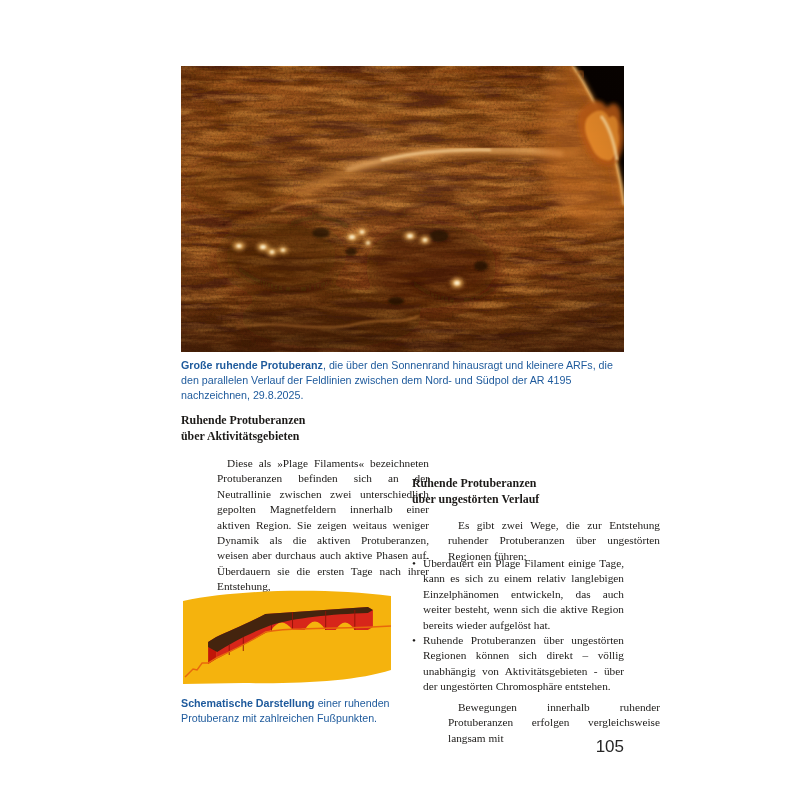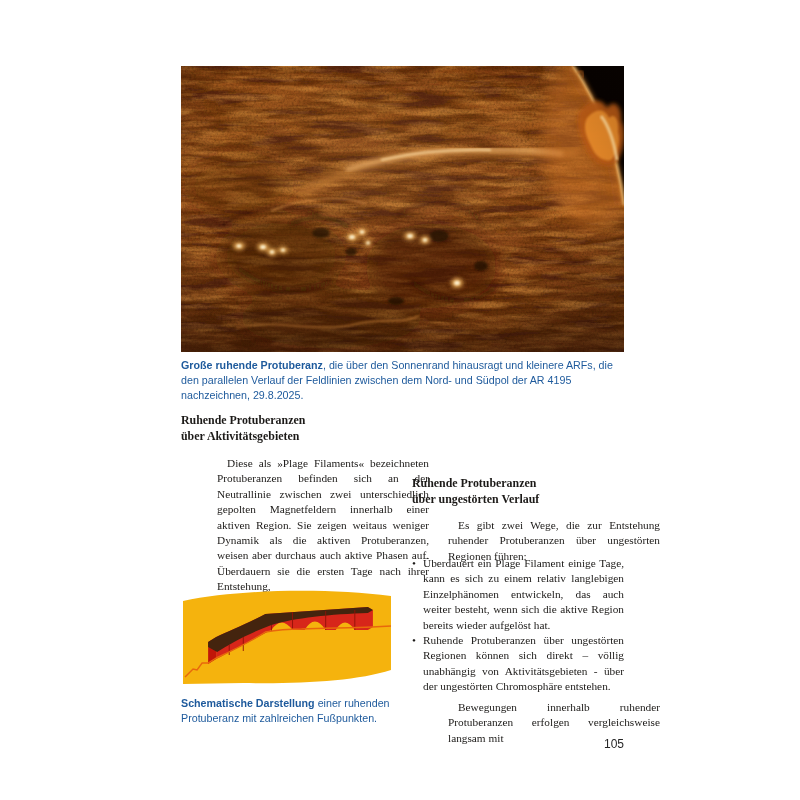--- a/index.html
+++ b/index.html
@@ -45,21 +45,21 @@
   }
   #rc-bullets li { position:relative; padding-left:11px; text-align:justify; hyphens:auto; -webkit-hyphens:auto; }
   #rc-bullets .marker { position:absolute; left:0; top:0; }
 
   #diagram { position:absolute; left:181px; top:585px; width:212px; height:103px; margin:0; }
   #diagram svg { display:block; width:100%; height:100%; }
 
   .pagenum {
     position:absolute; right:176px; top:737;
     top:737px; font-family:"Liberation Sans", sans-serif;
-    font-size:12px; color:#262626;
+    font-size:17px; color:#262626;
   }
 </style>
 </head>
 <body>
 
 <div class="page">
 
   <figure class="photo">
     <svg viewBox="0 0 443 286" preserveAspectRatio="none" aria-hidden="true">
       <defs>

